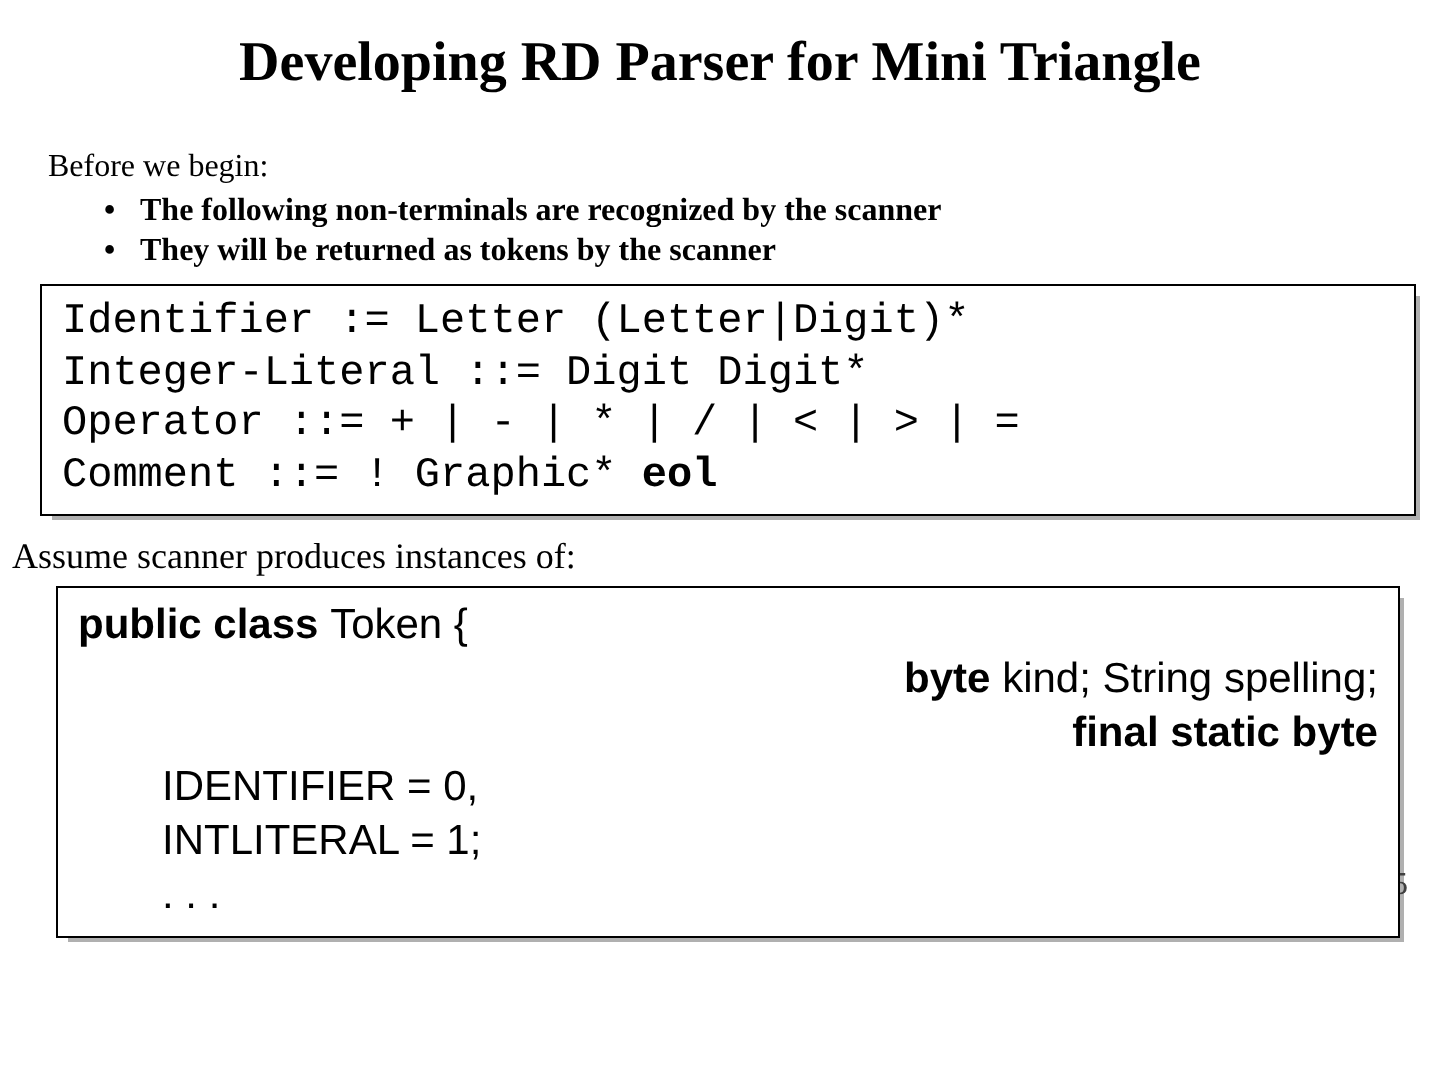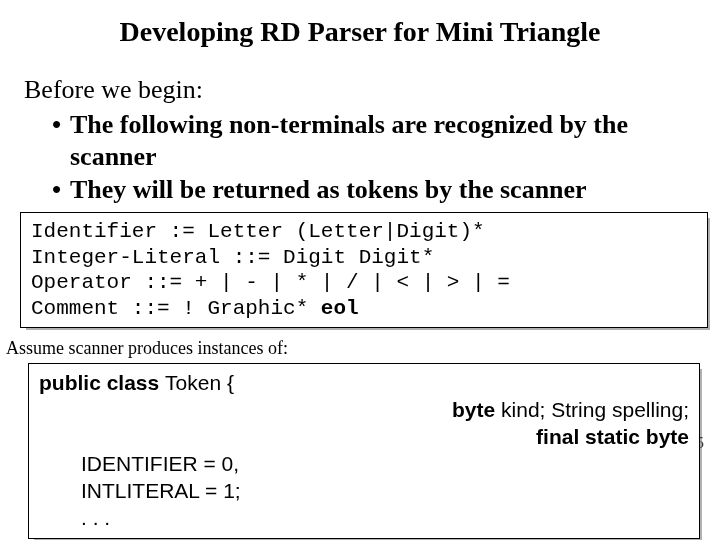--- a/index.html
+++ b/index.html
@@ -19,21 +19,21 @@
     box-sizing: border-box;
   }
   .title {
     text-align: center;
     font-size: 28px;
     font-weight: bold;
     padding-top: 16px;
     padding-bottom: 10px;
   }
   .intro {
-    font-size: 26px;
+    font-size: 16px;
     line-height: 1.25;
     margin-left: 24px;
     margin-right: 24px;
     margin-top: 16px;
   }
   .intro .lead {
   }
   .intro .bullets {
     margin: 2px 0 6px 0;
     padding-left: 28px;

